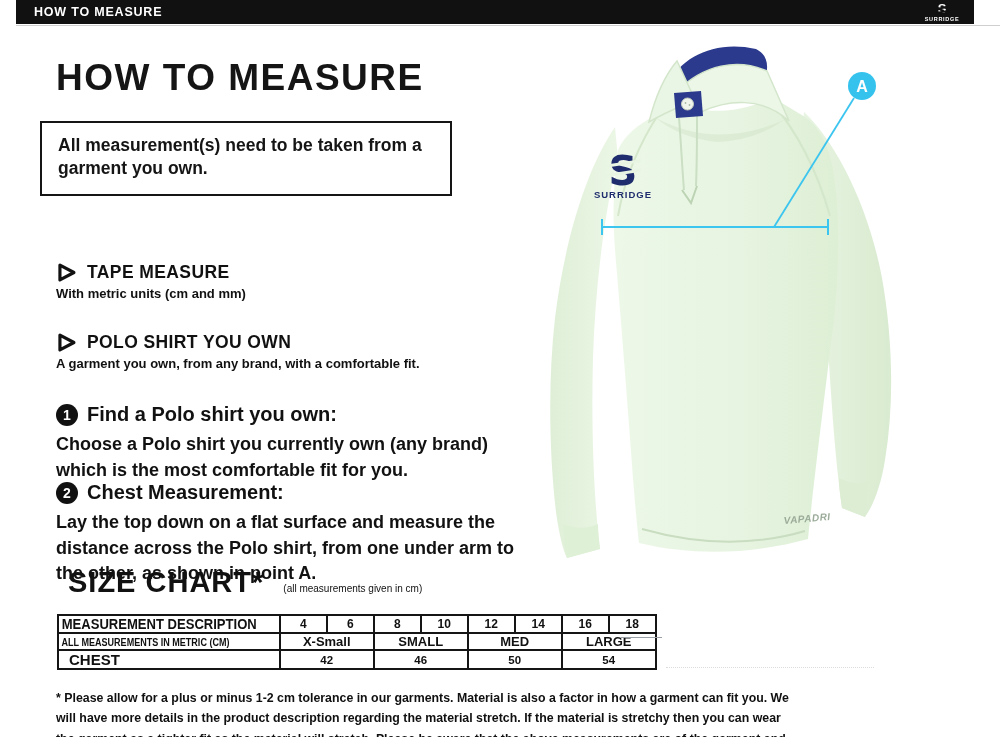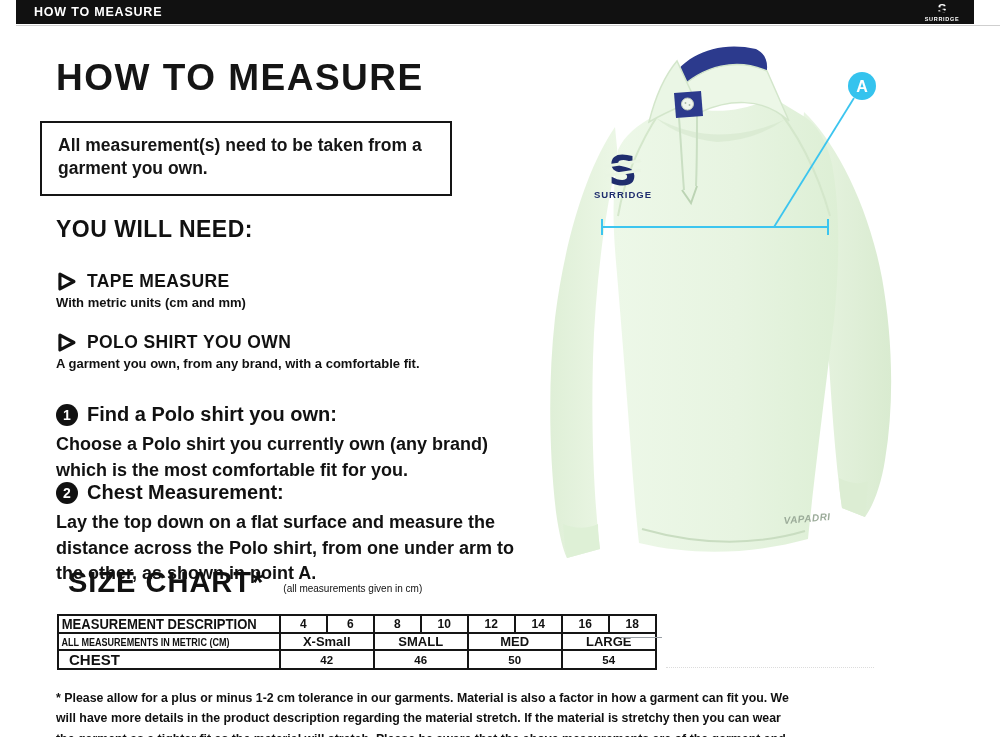--- a/index.html
+++ b/index.html
@@ -70,23 +70,22 @@
       <span class="tl-name">SURRIDGE</span>
     </div>
   </div>
   <div class="hairline"></div>
 
   <div class="h1">HOW TO MEASURE</div>
   <div class="notice">
     <div class="notice-text">All measurement(s) need to be taken from a garment you own.</div>
   </div>
 
-  <div class="h2">YOU WILL NEED:</div>
-
-  <div class="need-item" style="top:271px;">
+
+  <div class="need-item" style="top:262px;">
     <div class="need-row">
       <svg class="tri-icon" viewBox="0 0 24 24">
         <path d="M4.5 3.5 L20.5 12 L4.5 20.5 Z" fill="#fff" stroke="#111" stroke-width="3.6" stroke-linejoin="round"></path>
       </svg>
       <span class="need-label">TAPE MEASURE</span>
     </div>
     <div class="need-detail">With metric units (cm and mm)</div>
   </div>
 
   <div class="need-item" style="top:332px;">

